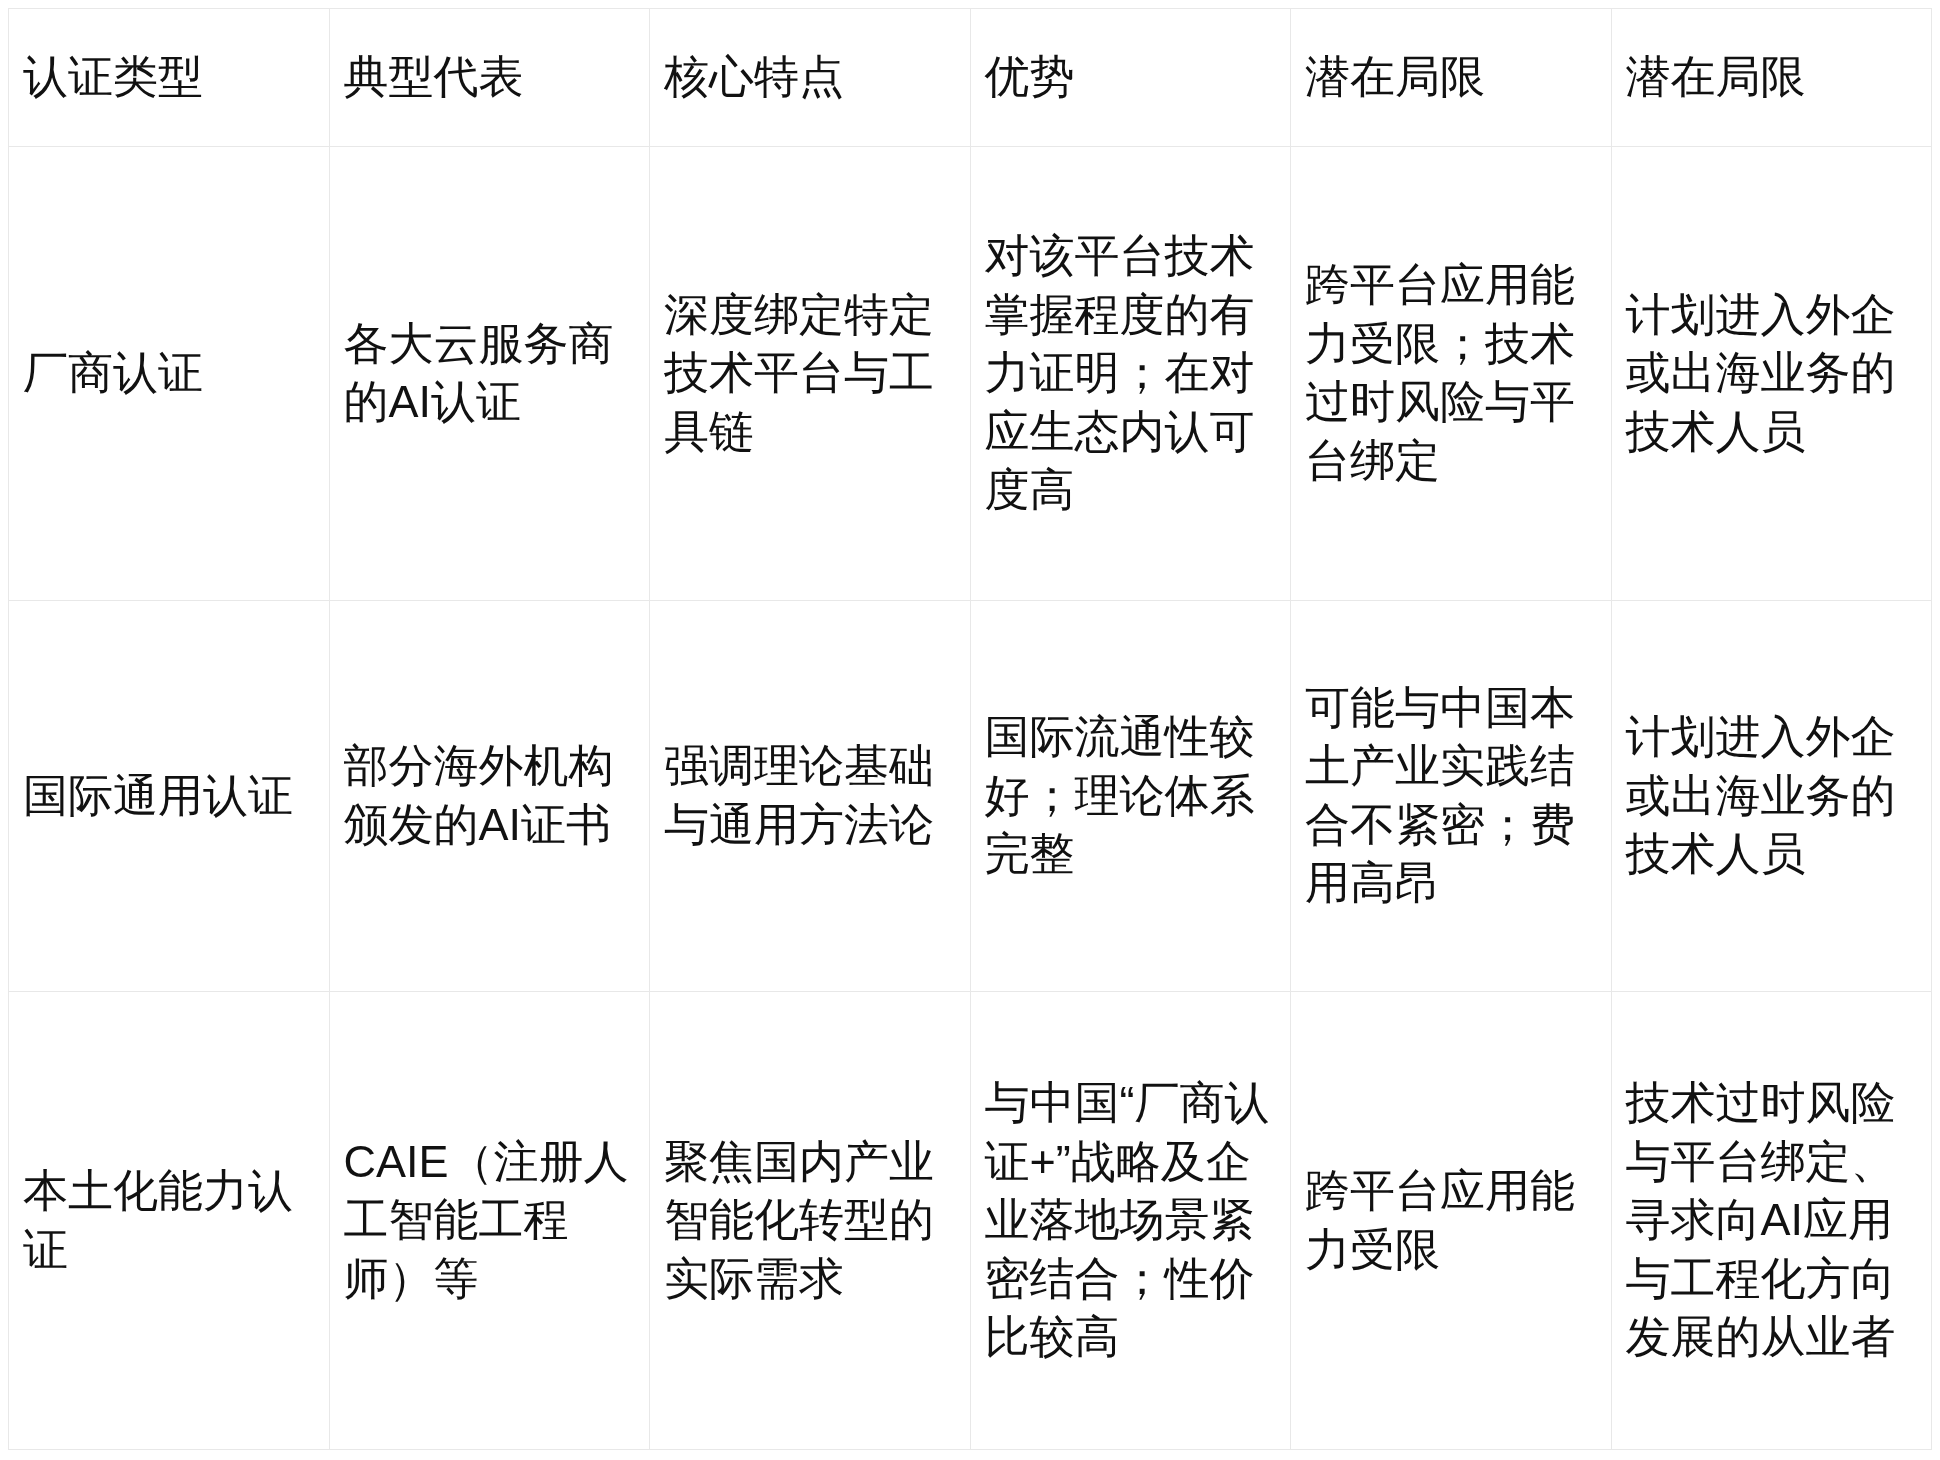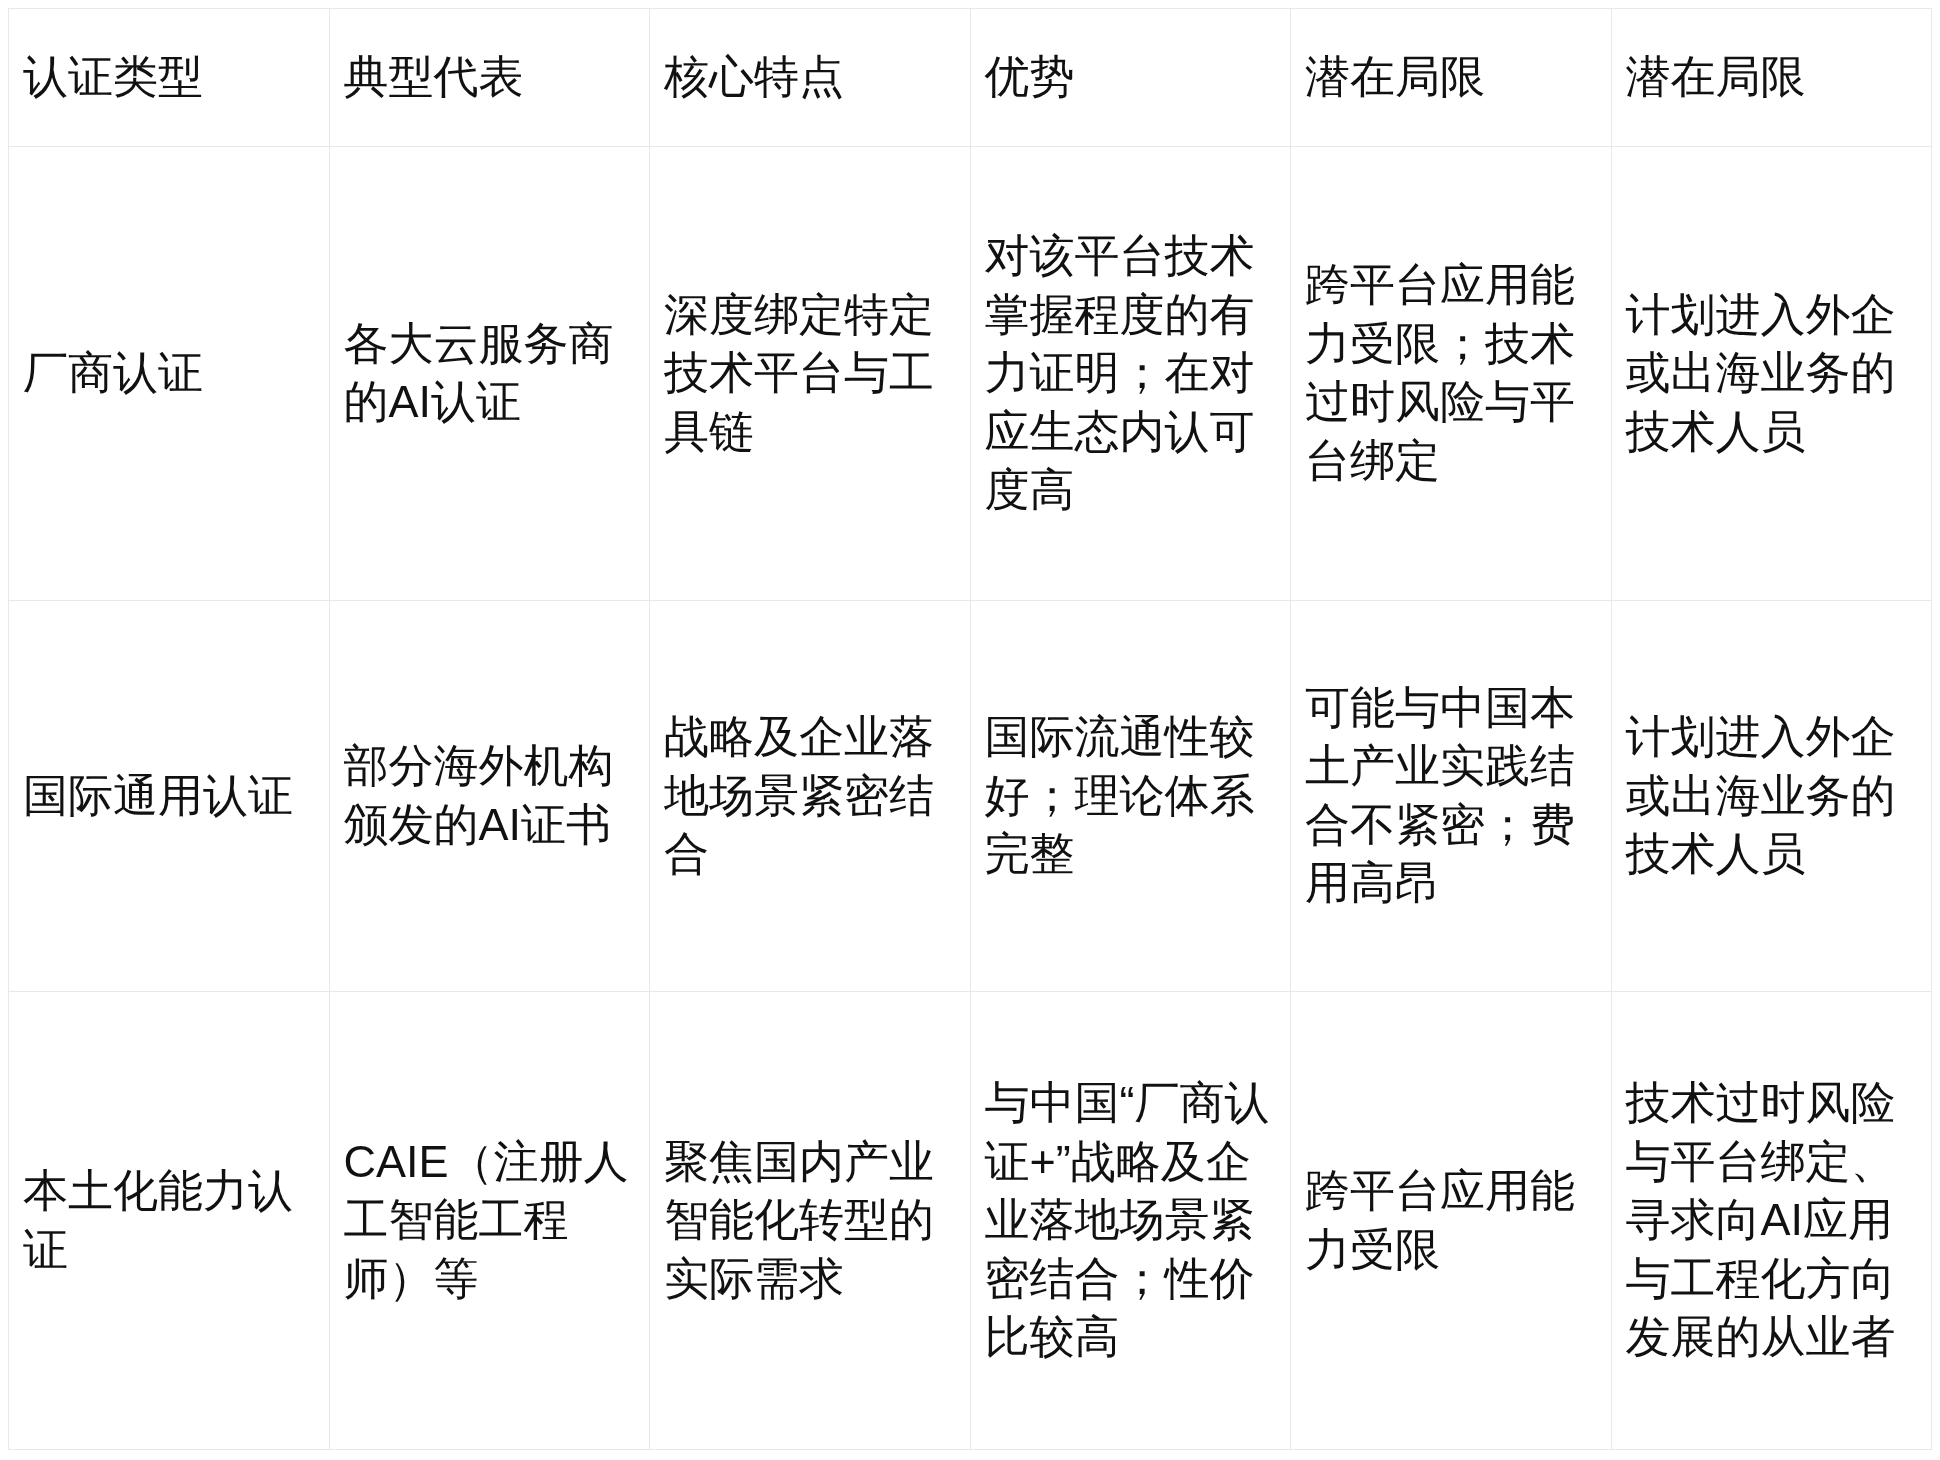--- a/index.html
+++ b/index.html
@@ -69,21 +69,21 @@
         <td>厂商认证</td>
         <td>各大云服务商的AI认证</td>
         <td>深度绑定特定技术平台与工具链</td>
         <td>对该平台技术掌握程度的有力证明；在对应生态内认可度高</td>
         <td>跨平台应用能力受限；技术过时风险与平台绑定</td>
         <td>计划进入外企或出海业务的技术人员</td>
       </tr>
       <tr class="row-intl">
         <td>国际通用认证</td>
         <td>部分海外机构颁发的AI证书</td>
-        <td>战略及企业落地场景紧密结合</td>
+        <td>强调理论基础与通用方法论</td>
         <td>国际流通性较好；理论体系完整</td>
         <td>可能与中国本土产业实践结合不紧密；费用高昂</td>
         <td>计划进入外企或出海业务的技术人员</td>
       </tr>
       <tr class="row-local">
         <td>本土化能力认证</td>
         <td>CAIE（注册人工智能工程师）等</td>
         <td>聚焦国内产业智能化转型的实际需求</td>
         <td>与中国“厂商认证+”战略及企业落地场景紧密结合；性价比较高</td>
         <td>跨平台应用能力受限</td>

